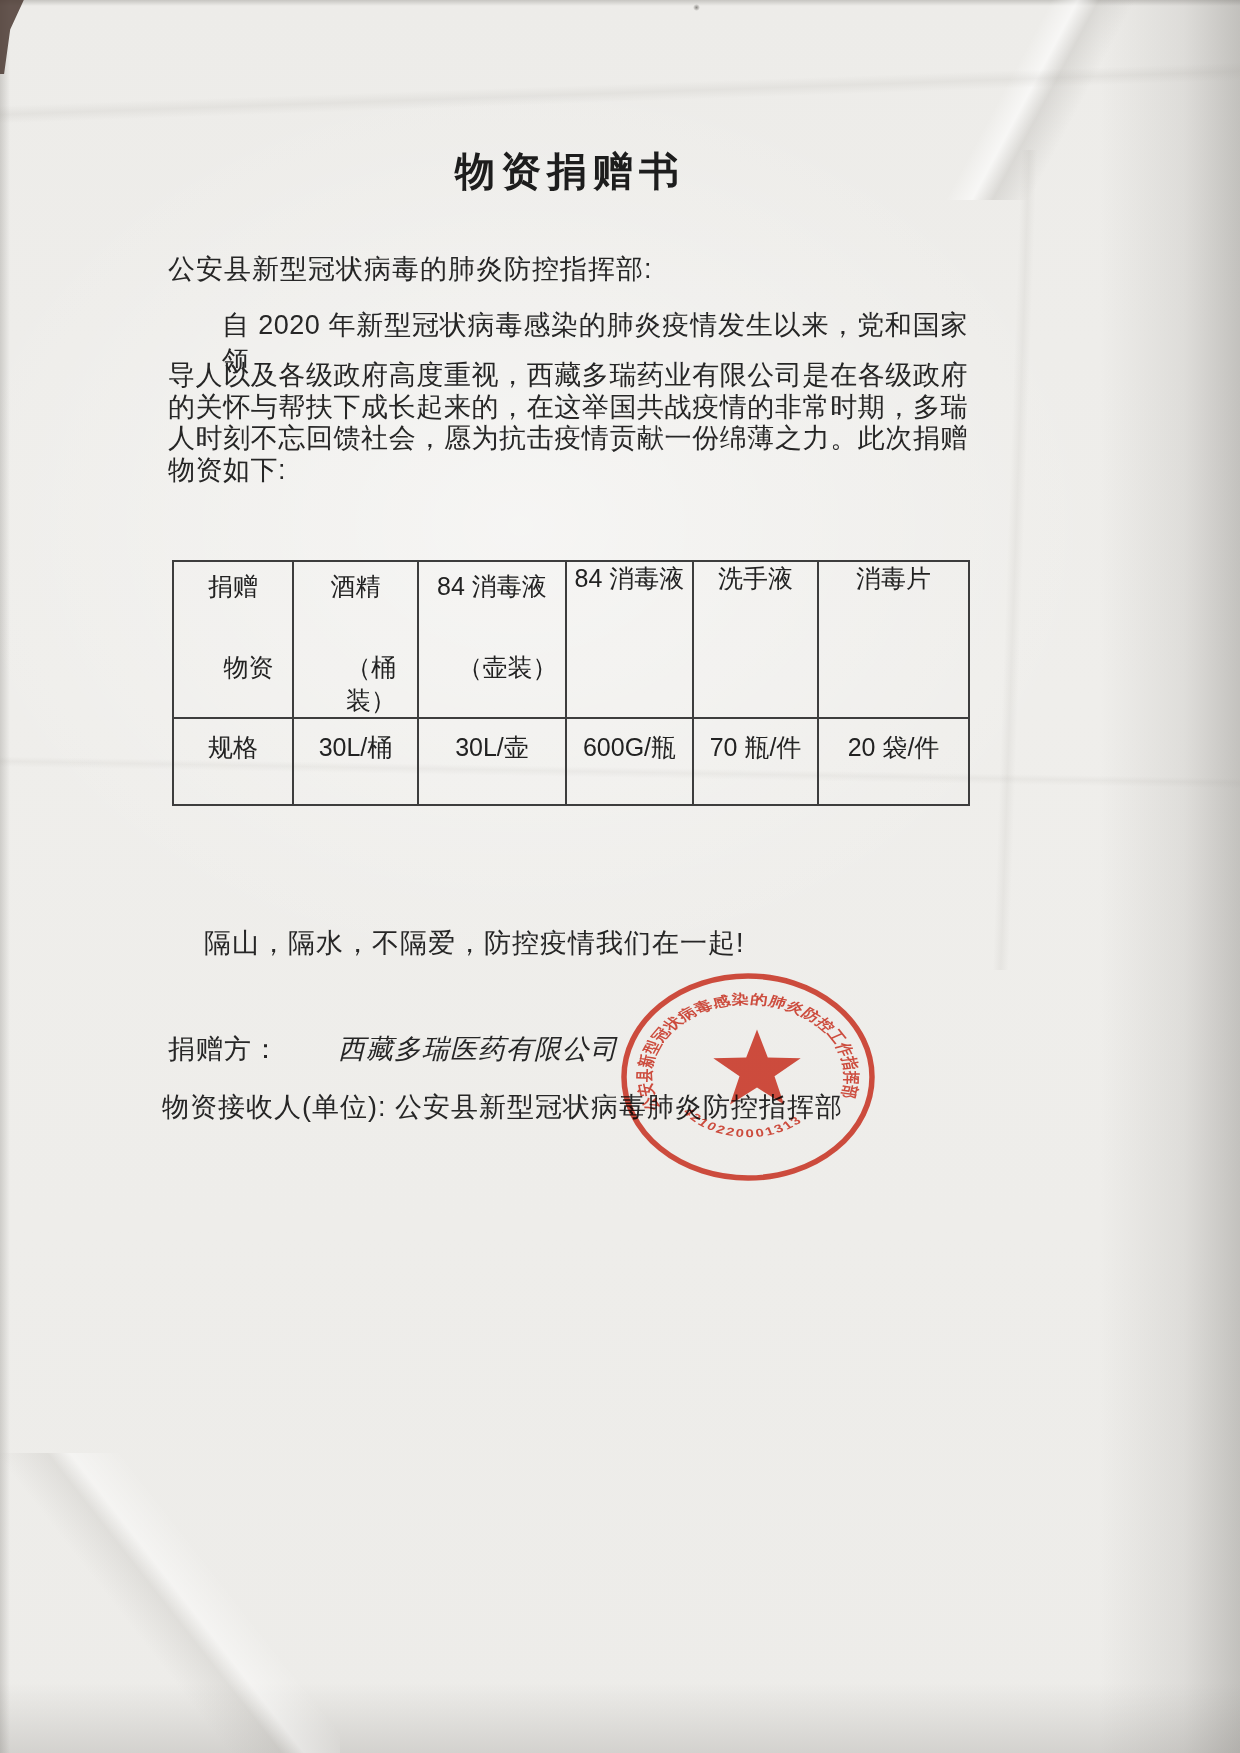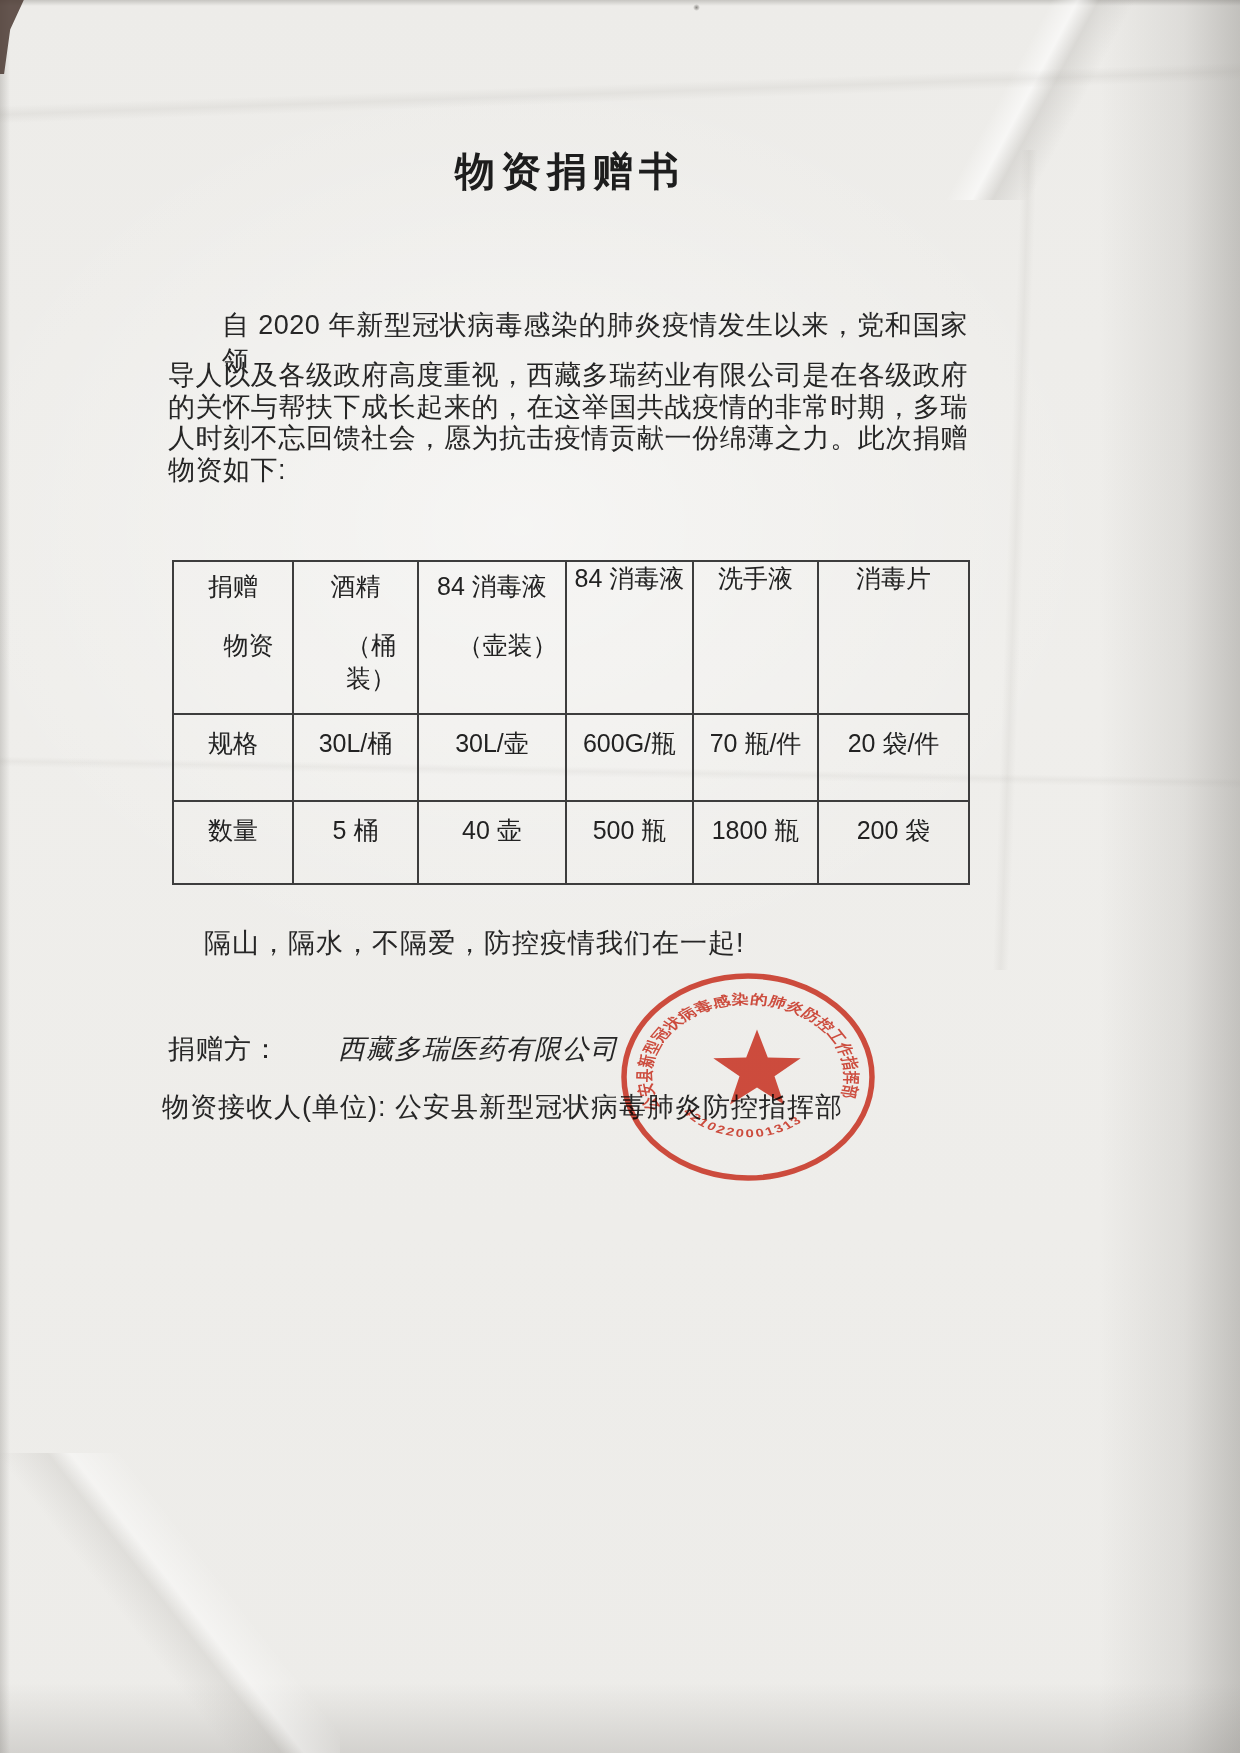--- a/index.html
+++ b/index.html
@@ -44,21 +44,21 @@
     padding-left:54px;box-sizing:border-box;text-align:justify;text-align-last:justify;letter-spacing:.5px;}
   .para-rest{position:absolute;left:168px;top:360px;width:800px;font-size:27px;line-height:31.5px;letter-spacing:.5px;}
   .para-rest .jline{text-align:justify;text-align-last:justify;}
   
   table.goods{position:absolute;left:172px;top:560px;border-collapse:collapse;table-layout:fixed;
     font-size:25px;color:#222;}
   table.goods td{border:2px solid #3d3d3d;text-align:center;padding:0;}
   tr.hdr td{height:151px;vertical-align:top;}
   td.hdr-mid{vertical-align:middle;padding-bottom:34px;}
   .h-top{margin-top:8px;}
-  .h-bot{margin-top:26px;padding-left:31px;}
+  .h-bot{margin-top:48px;padding-left:31px;}
   tr.datarow td{vertical-align:top;padding-top:12px;}
   tr.r-spec td{height:73px;}
   tr.r-qty td{height:69px;}
   
   .slogan{position:absolute;left:204px;top:925px;font-size:27px;letter-spacing:1px;}
   .donor-line{position:absolute;left:168px;top:1031px;font-size:27px;letter-spacing:1px;}
   .donor-line .val{margin-left:58px;font-style:italic;}
   .receiver-line{position:absolute;left:162px;top:1089px;font-size:27px;letter-spacing:1px;}
   .date-line{position:absolute;left:656px;top:1230px;font-size:27px;letter-spacing:2px;}
   
@@ -77,20 +77,21 @@
   <div class="crease-tr"></div>
   <div class="crease-top"></div>
   <div class="crease-mid"></div>
   <div class="crease-bl"></div>
   <div class="crease-v"></div>
   <div class="corner-blob"></div>
   <div class="speck"></div>
 
   <div class="doc-title">物资捐赠书</div>
 
+  <div class="salutation">公安县新型冠状病毒的肺炎防控指挥部:</div>
 
   <div class="para-first">自 2020 年新型冠状病毒感染的肺炎疫情发生以来，党和国家领</div>
   <div class="para-rest">
     <div class="jline">导人以及各级政府高度重视，西藏多瑞药业有限公司是在各级政府</div>
     <div class="jline">的关怀与帮扶下成长起来的，在这举国共战疫情的非常时期，多瑞</div>
     <div class="jline">人时刻不忘回馈社会，愿为抗击疫情贡献一份绵薄之力。此次捐赠</div>
     <div>物资如下:</div>
   </div>
 
   <table class="goods">
@@ -121,28 +122,20 @@
       <td class="hdr-mid">消毒片</td>
     </tr>
     <tr class="datarow r-spec">
       <td>规格</td>
       <td>30L/桶</td>
       <td>30L/壶</td>
       <td>600G/瓶</td>
       <td>70 瓶/件</td>
       <td>20 袋/件</td>
     </tr>
-    <tr class="datarow r-qty">
-      <td>数量</td>
-      <td>5 桶</td>
-      <td>40 壶</td>
-      <td>500 瓶</td>
-      <td>1800 瓶</td>
-      <td>200 袋</td>
-    </tr>
   </tbody>
     </table>
 
   <div class="slogan">隔山，隔水，不隔爱，防控疫情我们在一起!</div>
 
   <div class="donor-line">
     <span>捐赠方：</span><span class="val">西藏多瑞医药有限公司</span>
   </div>
   <div class="receiver-line">
     <span>物资接收人(单位):</span>

